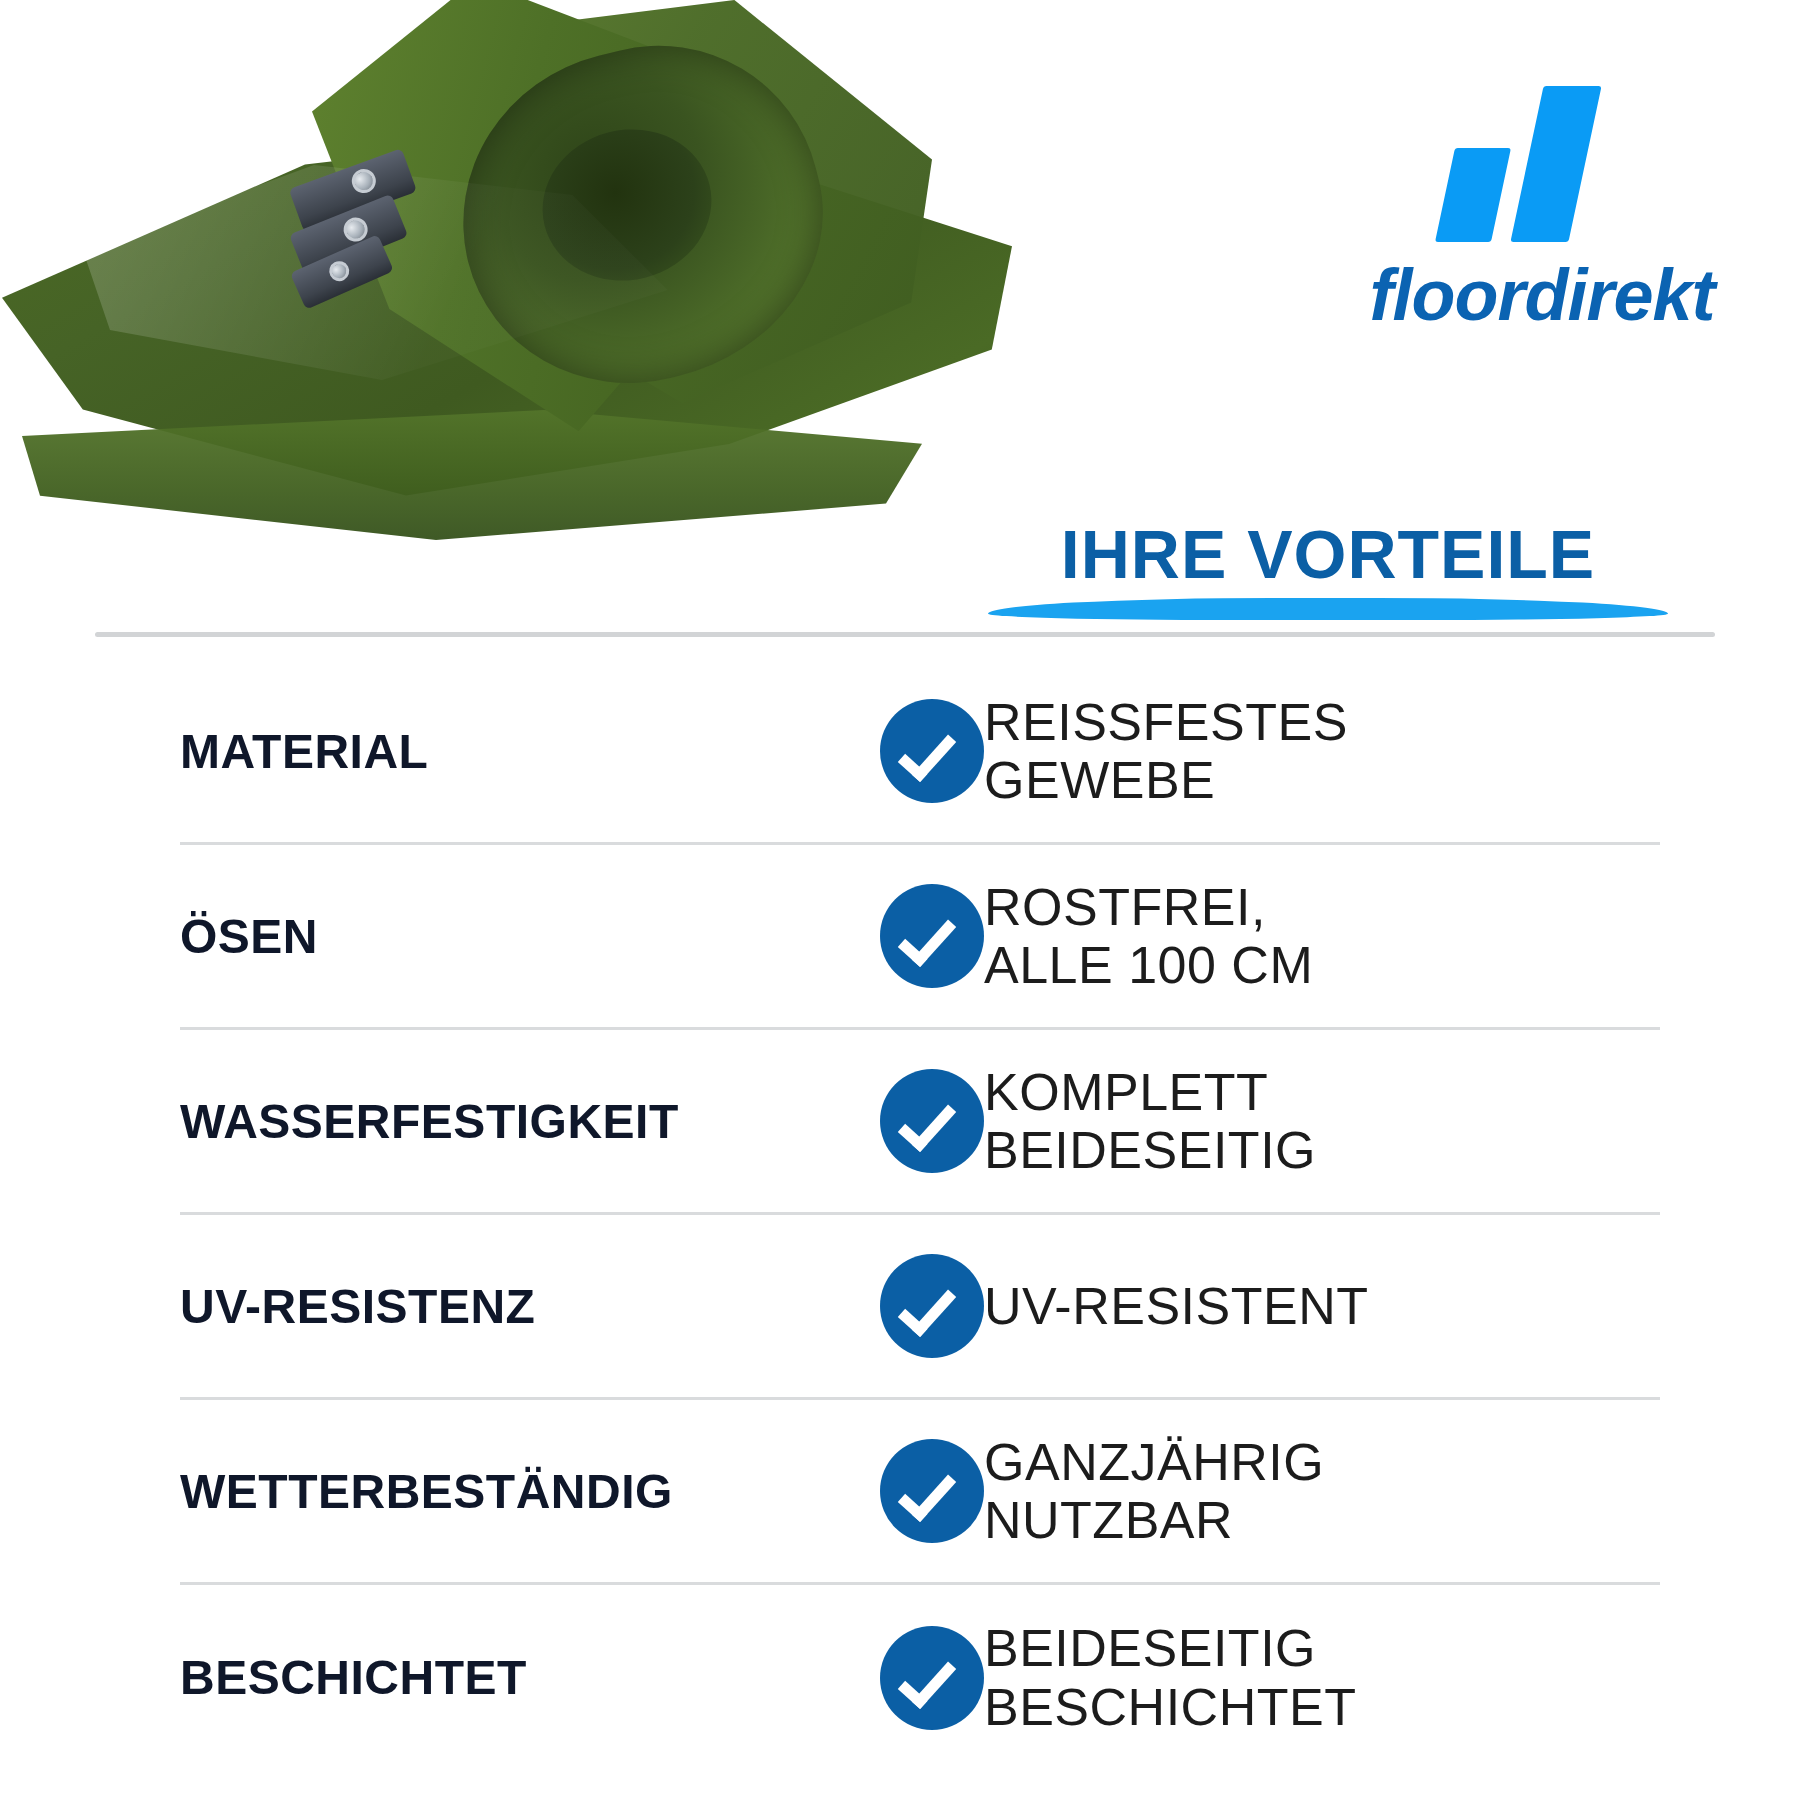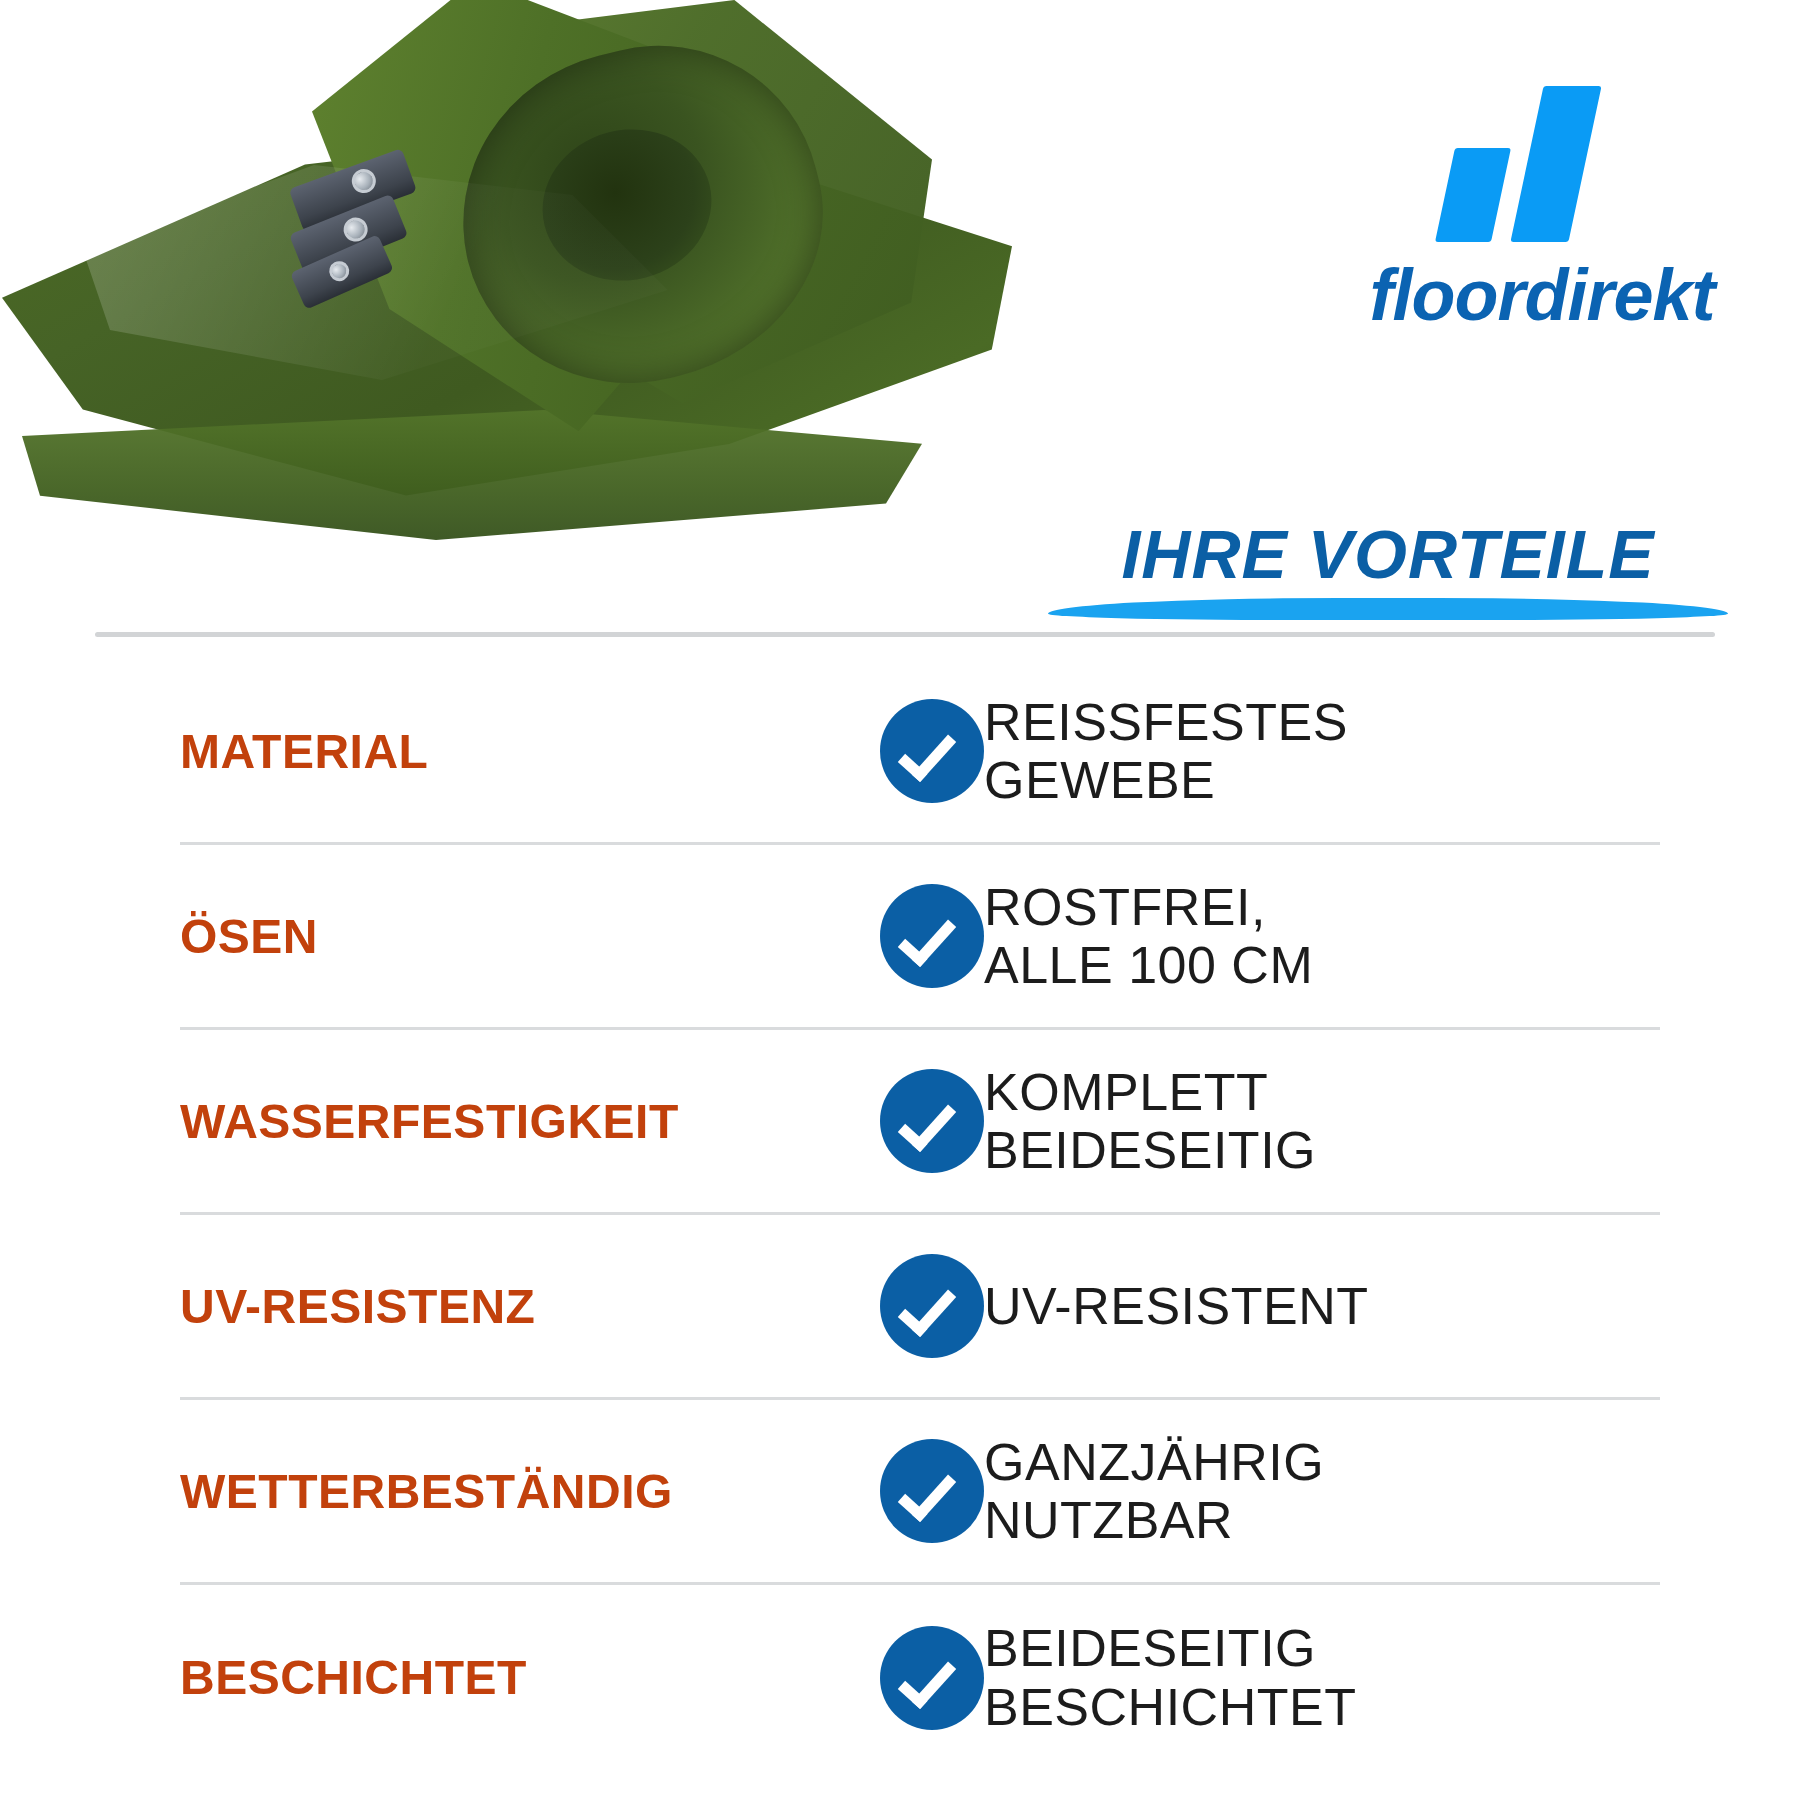--- a/index.html
+++ b/index.html
@@ -182,25 +182,24 @@
     top: 632px;
     width: 1620px;
     height: 5px;
     background: #d2d4d6;
     border-radius: 3px;
   }
 
   
   .benefits-head {
     position: absolute;
-    left: 1048px;
+    left: 988px;
     top: 520px;
     width: 680px;
     text-align: center;
-    font-style: italic;
   }
   .benefits-title {
     font-size: 68px;
     font-weight: bold;
     color: #0b5fa5;
     letter-spacing: 1px;
     line-height: 1;
     margin: 0;
   }
   .benefits-underline {
@@ -222,21 +221,21 @@
     align-items: center;
     height: 185px;
     border-bottom: 3px solid #d9dbdd;
     box-sizing: border-box;
   }
   .spec-row:last-child { border-bottom: none; }
   .spec-label {
     width: 700px;
     font-size: 48px;
     font-weight: bold;
-    color: #c2410c;
+    color: #0f172a;
     letter-spacing: 0.5px;
     padding-right: 20px;
     box-sizing: border-box;
   }
   .spec-value-wrap {
     flex: 1;
     display: flex;
     align-items: center;
   }
   .check-badge {

